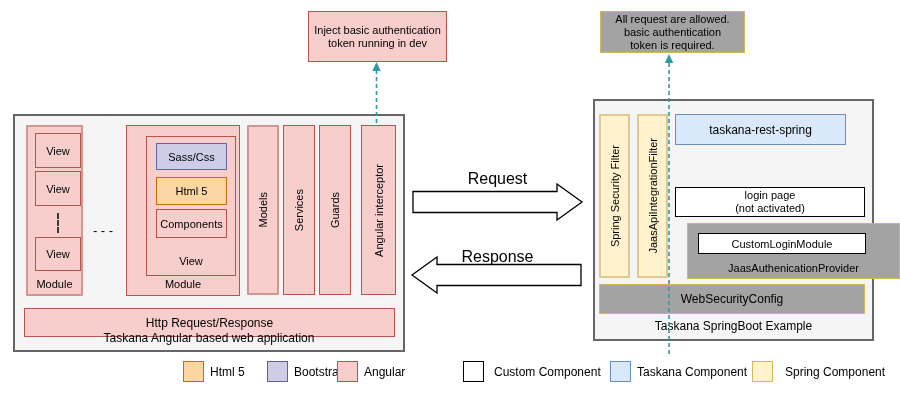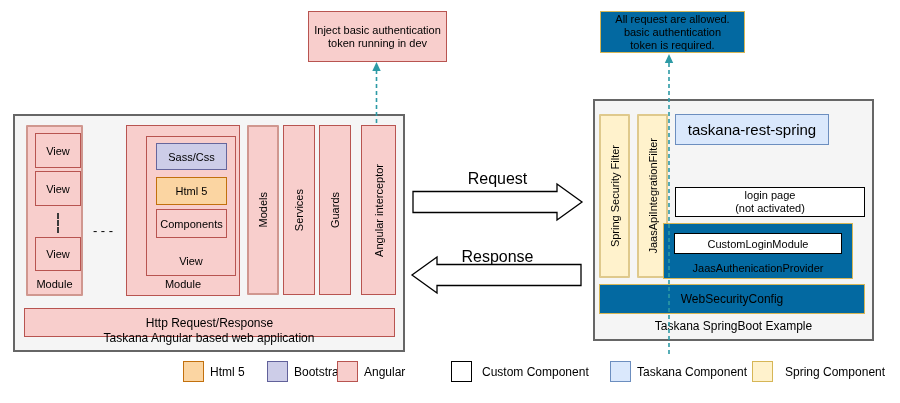--- a/index.html
+++ b/index.html
@@ -2,21 +2,21 @@
 <html><head>
 <meta charset="utf-8">
 <style>
   html,body{margin:0;padding:0;background:#ffffff;font-family:"Liberation Sans",sans-serif;color:#000;}
   #canvas{position:relative;width:900px;height:403px;background:#ffffff;overflow:hidden;font-size:11px;}
   .abs{position:absolute;box-sizing:border-box;}
   .center{display:flex;align-items:center;justify-content:center;text-align:center;}
   .gray-container{background:#f5f5f5;border:2px solid #666666;}
   .pink{background:#f8cecc;border:1px solid #b85450;}
   .pink-thick{background:#f8cecc;border:2px solid #d0978f;border-radius:1px;}
-  .yellow{background:#0369a1;border:1px solid #d6b656;}
+  .yellow{background:#a3a3a3;border:1px solid #d6b656;}
   .yellow-thick{background:#fff2cc;border:2px solid #dfc98c;border-radius:1px;}
   .blue{background:#dae8fc;border:1px solid #6c8ebf;}
   .lav{background:#cdcde8;border:1px solid #66669c;}
   .whitebox{background:#ffffff;border:1.5px solid #000000;}
   .vtext{writing-mode:vertical-rl;transform:rotate(180deg);white-space:nowrap;}
   .title-label{position:absolute;left:0;right:0;text-align:center;font-size:12px;}
   .note{font-size:11px;line-height:13px;}
   .arrow-label{position:absolute;text-align:center;font-size:16px;}
   .legend-item{position:absolute;top:361px;height:21px;display:flex;align-items:center;font-size:12px;}
   .swatch{width:21px;height:21px;box-sizing:border-box;border:1.5px solid #000;margin-right:6px;flex:0 0 auto;}
@@ -99,32 +99,32 @@
 
   <div class="abs gray-container" style="left:593px;top:99px;width:281px;height:242px;">
 
     <div class="abs yellow-thick center" style="left:4px;top:13px;width:31px;height:164px;">
       <span class="vtext">Spring Security Filter</span>
     </div>
     <div class="abs yellow-thick center" style="left:42px;top:13px;width:31px;height:164px;">
       <span class="vtext">JaasApiIntegrationFilter</span>
     </div>
 
-    <div class="abs blue center" style="left:80px;top:13px;width:154px;height:31px;font-size:15px;">
+    <div class="abs blue center" style="left:80px;top:13px;width:171px;height:31px;font-size:12px;">
       <span>taskana-rest-spring</span>
     </div>
 
     <div class="abs whitebox center" style="left:80px;top:86px;width:190px;height:30px;line-height:13px;">
       <div>
         <div>login page</div>
         <div>(not activated)</div>
       </div>
     </div>
 
-    <div class="abs yellow" style="left:68px;top:122px;width:190px;height:56px;">
+    <div class="abs yellow" style="left:92px;top:122px;width:213px;height:56px;">
       <div class="abs whitebox center" style="left:10px;top:9px;width:168px;height:21px;">
         <span>CustomLoginModule</span>
       </div>
       <div class="title-label" style="bottom:4px;font-size:11px;">JaasAuthenicationProvider</div>
     </div>
 
     <div class="abs yellow center" style="left:4px;top:183px;width:266px;height:30px;font-size:12px;">
       <span>WebSecurityConfig</span>
     </div>
 
@@ -152,21 +152,21 @@
     <span>Html 5</span>
   </div>
   <div class="legend-item" style="left:267px;">
     <span class="swatch" style="background: rgb(205, 205, 232); border-color: rgb(97, 97, 154);"></span>
     <span>Bootstrap</span>
   </div>
   <div class="legend-item" style="left:337px;">
     <span class="swatch" style="background: rgb(248, 206, 204); border-color: rgb(184, 84, 80);"></span>
     <span>Angular</span>
   </div>
-  <div class="legend-item" style="left:451px;align-items:center;">
+  <div class="legend-item" style="left:463px;align-items:center;">
     <span class="swatch" style="background: rgb(255, 255, 255); border-color: rgb(0, 0, 0);"></span>
     <span style="margin-left:4px;">Custom Component</span>
   </div>
   <div class="legend-item" style="left:610px;">
     <span class="swatch" style="background: rgb(218, 232, 252); border-color: rgb(108, 142, 191);"></span>
     <span>Taskana Component</span>
   </div>
   <div class="legend-item" style="left:752px;">
     <span class="swatch" style="background: rgb(255, 242, 204); border-color: rgb(214, 182, 86);"></span>
     <span style="margin-left:6px;">Spring Component</span>

